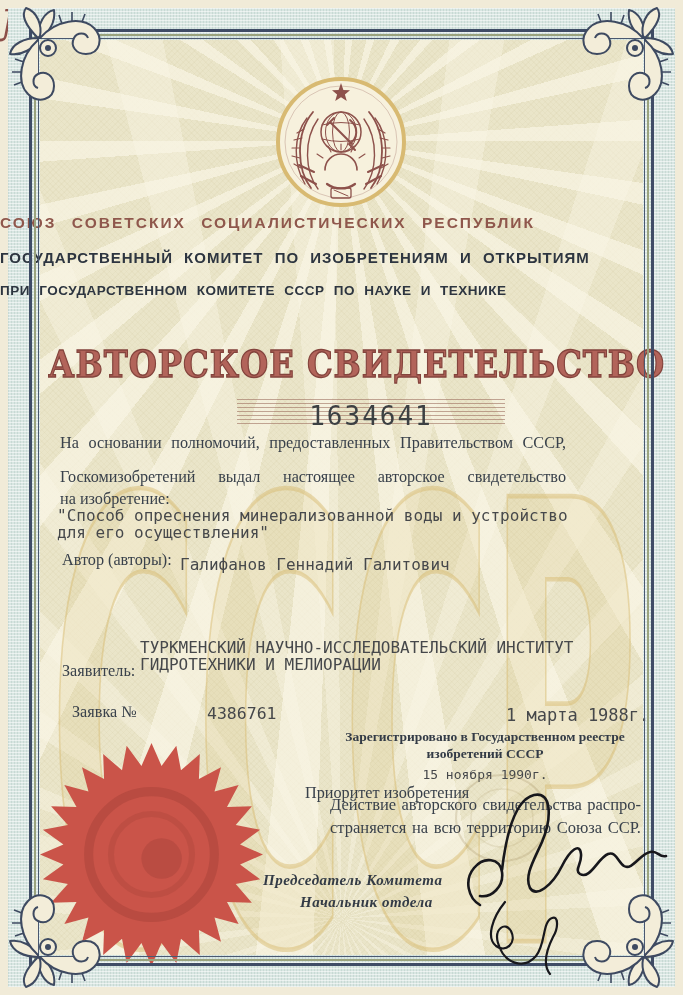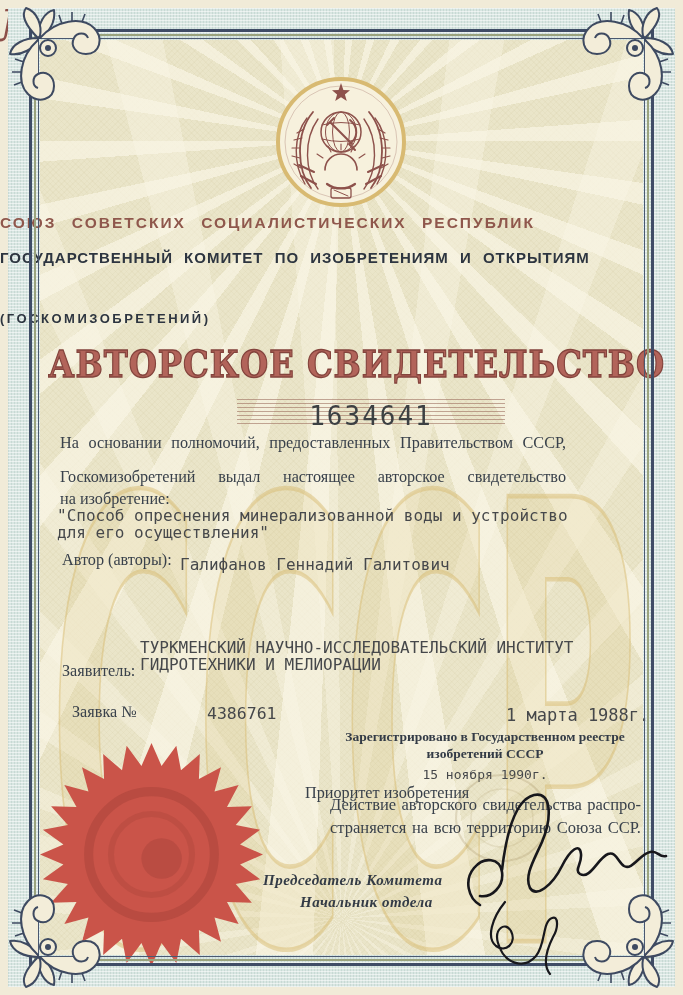--- a/index.html
+++ b/index.html
@@ -107,21 +107,21 @@
       <path d="M110,96 l7,-4 M111,86 l8,-2 M111,76 l8,0 M109,66 l8,2 M107,57 l7,4" stroke-width="1.2"></path>
       <path d="M30,104 l15,8 M28,93 l15,7 M110,104 l-15,8 M112,93 l-15,7" stroke-width="2"></path>
       <path d="M56,112 C64,118 76,118 84,112" stroke-width="2.2"></path>
       <rect x="60" y="116" width="20" height="10" rx="2" stroke-width="1.3"></rect>
       <path d="M63,118 l14,6" stroke-width="1"></path>
     </g>
   </svg>
 
   <div class="t sans center country">СОЮЗ СОВЕТСКИХ СОЦИАЛИСТИЧЕСКИХ РЕСПУБЛИК</div>
   <div class="t sans center committee">ГОСУДАРСТВЕННЫЙ КОМИТЕТ ПО ИЗОБРЕТЕНИЯМ И ОТКРЫТИЯМ</div>
-  <div class="t sans center committee-abbr">(ГОСКОМИЗОБРЕТЕНИЙ)</div>
+  <div class="t sans center committee-sub">ПРИ ГОСУДАРСТВЕННОМ КОМИТЕТЕ СССР ПО НАУКЕ И ТЕХНИКЕ</div>
 
   <div class="t center doc-title"><span>АВТОРСКОЕ СВИДЕТЕЛЬСТВО</span></div>
   <div class="no-sign">№</div>
   <div class="num-band"></div>
   <div class="num-value">1634641</div>
 
   <div class="t grant jl" style="top:434px;">На основании полномочий, предоставленных Правительством СССР,</div>
   <div class="t grant jl" style="top:468px;">Госкомизобретений выдал настоящее авторское свидетельство</div>
   <div class="t grant" style="top:490px;">на изобретение:</div>
 

